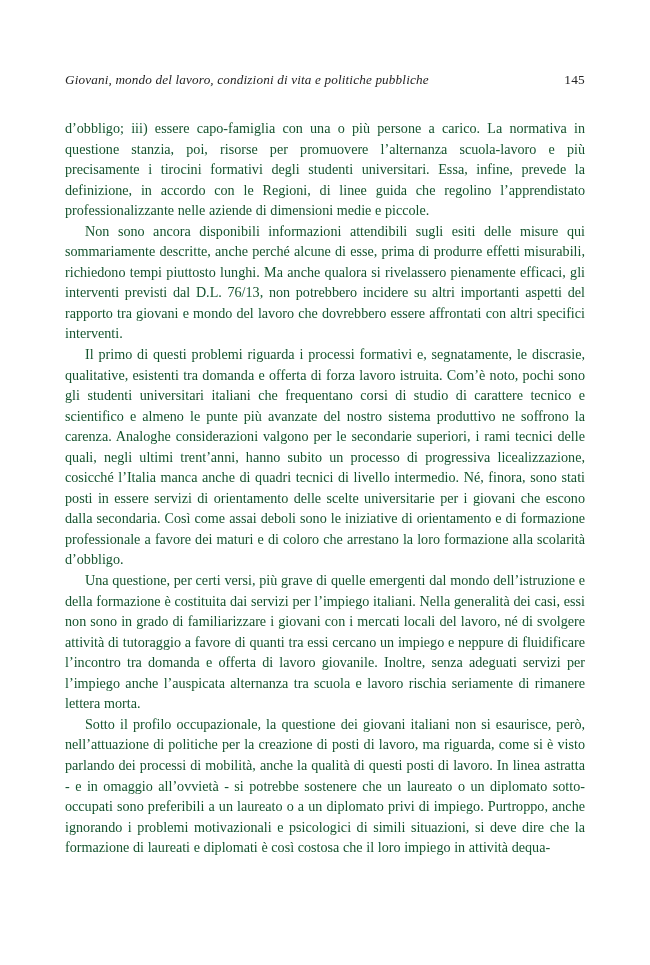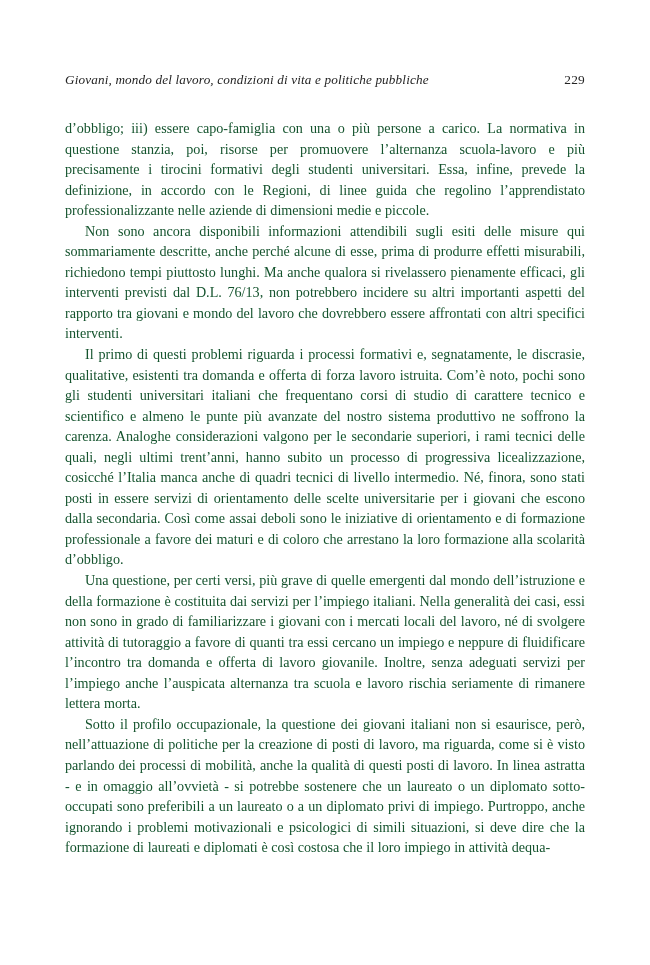--- a/index.html
+++ b/index.html
@@ -75,21 +75,21 @@
     display: none;
   }
 </style>
 </head>
 <body>
 
 <div class="page">
 
   <div class="running-head">
     <span class="running-head-title">Giovani, mondo del lavoro, condizioni di vita e politiche pubbliche</span>
-    <span class="running-head-folio">229</span>
+    <span class="running-head-folio">145</span>
   </div>
 
   <div class="textblock">
     <p class="para first nostretch">d’obbligo; iii) essere capo-famiglia con una o più persone a carico. La normativa in questione stanzia, poi, risorse per promuovere l’alternanza scuola-lavoro e più precisamente i tirocini formativi degli studenti universitari. Essa, infine, prevede la definizione, in accordo con le Regioni, di linee guida che regolino l’apprendistato professionalizzante nelle aziende di dimensioni medie e piccole.</p>
     <p class="para nostretch">Non sono ancora disponibili informazioni attendibili sugli esiti delle misure qui sommariamente descritte, anche perché alcune di esse, prima di produrre effetti misurabili, richiedono tempi piuttosto lunghi. Ma anche qualora si rivelassero pienamente efficaci, gli interventi previsti dal D.L. 76/13, non potrebbero incidere su altri importanti aspetti del rapporto tra giovani e mondo del lavoro che dovrebbero essere affrontati con altri specifici interventi.</p>
     <p class="para nostretch">Il primo di questi problemi riguarda i processi formativi e, segnatamente, le discrasie, qualitative, esistenti tra domanda e offerta di forza lavoro istruita. Com’è noto, pochi sono gli studenti universitari italiani che frequentano corsi di studio di carattere tecnico e scientifico e almeno le punte più avanzate del nostro sistema produttivo ne soffrono la carenza. Analoghe considerazioni valgono per le secondarie superiori, i rami tecnici delle quali, negli ultimi trent’anni, hanno subito un processo di progressiva licealizzazione, cosicché l’Italia manca anche di quadri tecnici di livello intermedio. Né, finora, sono stati posti in essere servizi di orientamento delle scelte universitarie per i giovani che escono dalla secondaria. Così come assai deboli sono le iniziative di orientamento e di formazione professionale a favore dei maturi e di coloro che arrestano la loro formazione alla scolarità d’obbligo.</p>
     <p class="para nostretch">Una questione, per certi versi, più grave di quelle emergenti dal mondo dell’istruzione e della formazione è costituita dai servizi per l’impiego italiani. Nella generalità dei casi, essi non sono in grado di familiarizzare i giovani con i mercati locali del lavoro, né di svolgere attività di tutoraggio a favore di quanti tra essi cercano un impiego e neppure di fluidificare l’incontro tra domanda e offerta di lavoro giovanile. Inoltre, senza adeguati servizi per l’impiego anche l’auspicata alternanza tra scuola e lavoro rischia seriamente di rimanere lettera morta.</p>
     <p class="para nostretch">Sotto il profilo occupazionale, la questione dei giovani italiani non si esaurisce, però, nell’attuazione di politiche per la creazione di posti di lavoro, ma riguarda, come si è visto parlando dei processi di mobilità, anche la qualità di questi posti di lavoro. In linea astratta - e in omaggio all’ovvietà - si potrebbe sostenere che un laureato o un diplomato sotto-occupati sono preferibili a un laureato o a un diplomato privi di impiego. Purtroppo, anche ignorando i problemi motivazionali e psicologici di simili situazioni, si deve dire che la formazione di laureati e diplomati è così costosa che il loro impiego in attività dequa-</p>
   </div>
 

